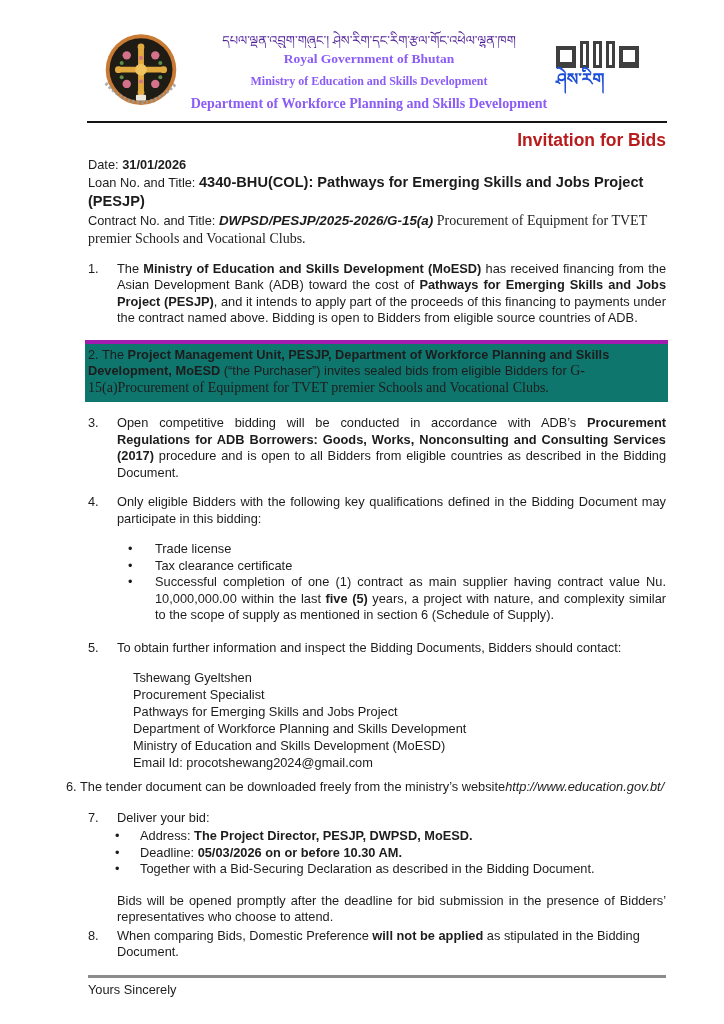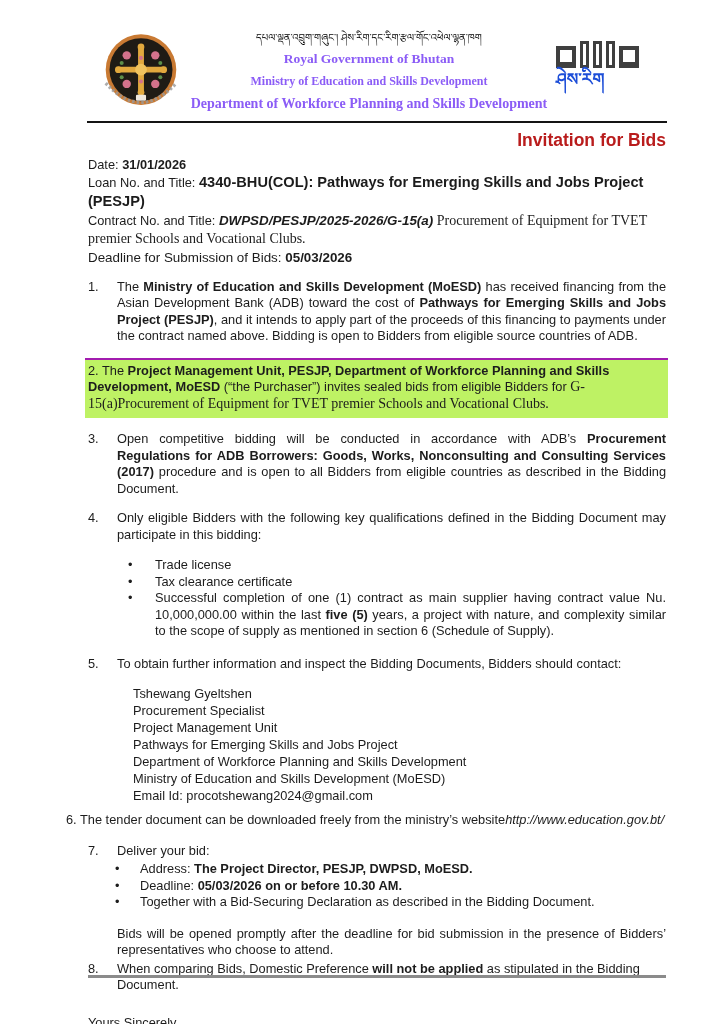--- a/index.html
+++ b/index.html
@@ -4,21 +4,21 @@
 <style>
   * { margin:0; padding:0; box-sizing:border-box; }
   html,body { width:724px; height:1024px; background:#ffffff; overflow:hidden; }
   body { font-family:"Liberation Sans", sans-serif; color:#1c1c1c; }
   .page { position:relative; width:724px; height:1024px; background:#fff; }
 
   
   .letterhead { position:relative; height:123px; }
   .emblem { position:absolute; left:99px; top:30px; width:84px; height:86px; }
   .lh-center { position:absolute; left:183px; top:26px; width:372px; text-align:center; }
-  .dzongkha-line { font-size:10px; color:#000000; letter-spacing:0px; height:22px; overflow:hidden; }
+  .dzongkha-line { font-size:13px; color:#4c1d95; letter-spacing:0px; height:22px; overflow:hidden; }
   .org { font-family:"Liberation Serif", serif; font-weight:bold; color:#8b5cf6; }
   .org1 { font-size:13.5px; margin-top:3px; }
   .org2 { font-size:12px; margin-top:7px; }
   .org3 { font-size:14px;   margin-top:7px; }
   .logo { position:absolute; left:556px; top:38px; width:108px; text-align:left; }
   .logo-glyphs { display:flex; align-items:flex-end; gap:4px; height:30px; }
   .lg-sq { width:20px; height:22px; border:4px solid #3f3f3f; border-bottom:6px solid #3f3f3f; }
   .lg-bar { width:9px; height:27px; border:3px solid #3f3f3f; }
   .logo-text { font-size:17px; font-weight:bold; color:#1d4ed8; margin-top:2px; line-height:20px; }
   .lh-rule { position:absolute; left:87px; right:57px; top:121px; border-top:2.5px solid #141414; }
@@ -39,21 +39,21 @@
   .contract-line .val { font-size:13.4px; font-weight:bold;font-style:italic; }
   .deadline-line { font-size:13.4px; margin-top:1px; }
   .deadline-line .val { font-weight:bold; }
 
   .item { display:flex; margin-top:13px; }
   .item > .num { width:29px; flex-shrink:0; }
   .item > .ibody { flex:1; text-align:justify; }
   .item > .ibody.nojust { text-align:left; }
 
   .p2box { margin-top:13px; margin-left:-3px; margin-right:-2px;
-           background:#bef264; border-top:2px solid #a21caf; padding:3px 3px 6px 3px; }
+           background:#0f766e; border-top:4px solid #a21caf; padding:3px 3px 6px 3px; }
   .p2box .ibody { text-align:left; }
 
   .bullets { margin-top:2px; }
   .bullets .bl { display:flex; }
   .b4 .bl { padding-left:40px; }
   .b4 .dot { width:27px; flex-shrink:0; }
   .b7 .bl { padding-left:27px; }
   .b7 .dot { width:25px; flex-shrink:0; }
   .bl .btxt { flex:1; text-align:justify; }
   .bl .btxt.nojust { text-align:left; }
@@ -127,21 +127,20 @@
   </div>
 
   <div class="content">
 
     <div class="doc-title">Invitation for Bids</div>
 
     <div class="meta">
       <div><span class="lbl">Date: </span><span class="b">31/01/2026</span></div>
       <div class="loan-line"><span class="lbl">Loan No. and Title: </span><span class="val">4340-BHU(COL): Pathways for Emerging Skills and Jobs Project (PESJP)</span></div>
       <div class="contract-line"><span class="lbl">Contract No. and Title: </span><span class="val">DWPSD/PESJP/2025-2026/G-15(a)</span><span class="serif"> Procurement of Equipment for TVET premier Schools and Vocational Clubs.</span></div>
-      <div class="deadline-line"><span class="lbl">Deadline for Submission of Bids: </span><span class="val">05/03/2026</span></div>
     </div>
 
     <div class="item">
       <span class="num">1.</span>
       <div class="ibody"><span>The </span><span class="b">Ministry of Education and Skills Development (MoESD)</span><span> has received financing from the Asian Development Bank (ADB) toward the cost of </span><span class="b">Pathways for Emerging Skills and Jobs Project (PESJP)</span><span>, and it intends to apply part of the proceeds of this financing to payments under the contract named above. Bidding is open to Bidders from eligible source countries of ADB.</span></div>
     </div>
 
     <div class="p2box">
       <div class="ibody"><span>2.   The </span><span class="b">Project Management Unit, PESJP, Department of Workforce Planning and Skills Development, MoESD</span><span> (“the Purchaser”) invites sealed bids from eligible Bidders for </span><span class="serif">G-15(a)Procurement of Equipment for TVET premier Schools and Vocational Clubs.</span></div>
     </div>
@@ -171,21 +170,20 @@
     </div>
 
     <div class="item" style="margin-top:16px;">
       <span class="num">5.</span>
       <div class="ibody nojust">To obtain further information and inspect the Bidding Documents, Bidders should contact:</div>
     </div>
 
     <div class="contact">
       <div>Tshewang Gyeltshen</div>
       <div>Procurement Specialist</div>
-      <div>Project Management Unit</div>
       <div>Pathways for Emerging Skills and Jobs Project</div>
       <div>Department of Workforce Planning and Skills Development</div>
       <div>Ministry of Education and Skills Development (MoESD)</div>
       <div>Email Id: procotshewang2024@gmail.com</div>
     </div>
 
     <div class="item6">
       <span><span>6. The tender document can be downloaded freely from the ministry’s website</span><span class="i">http://www.education.gov.bt/</span></span>
     </div>
 

